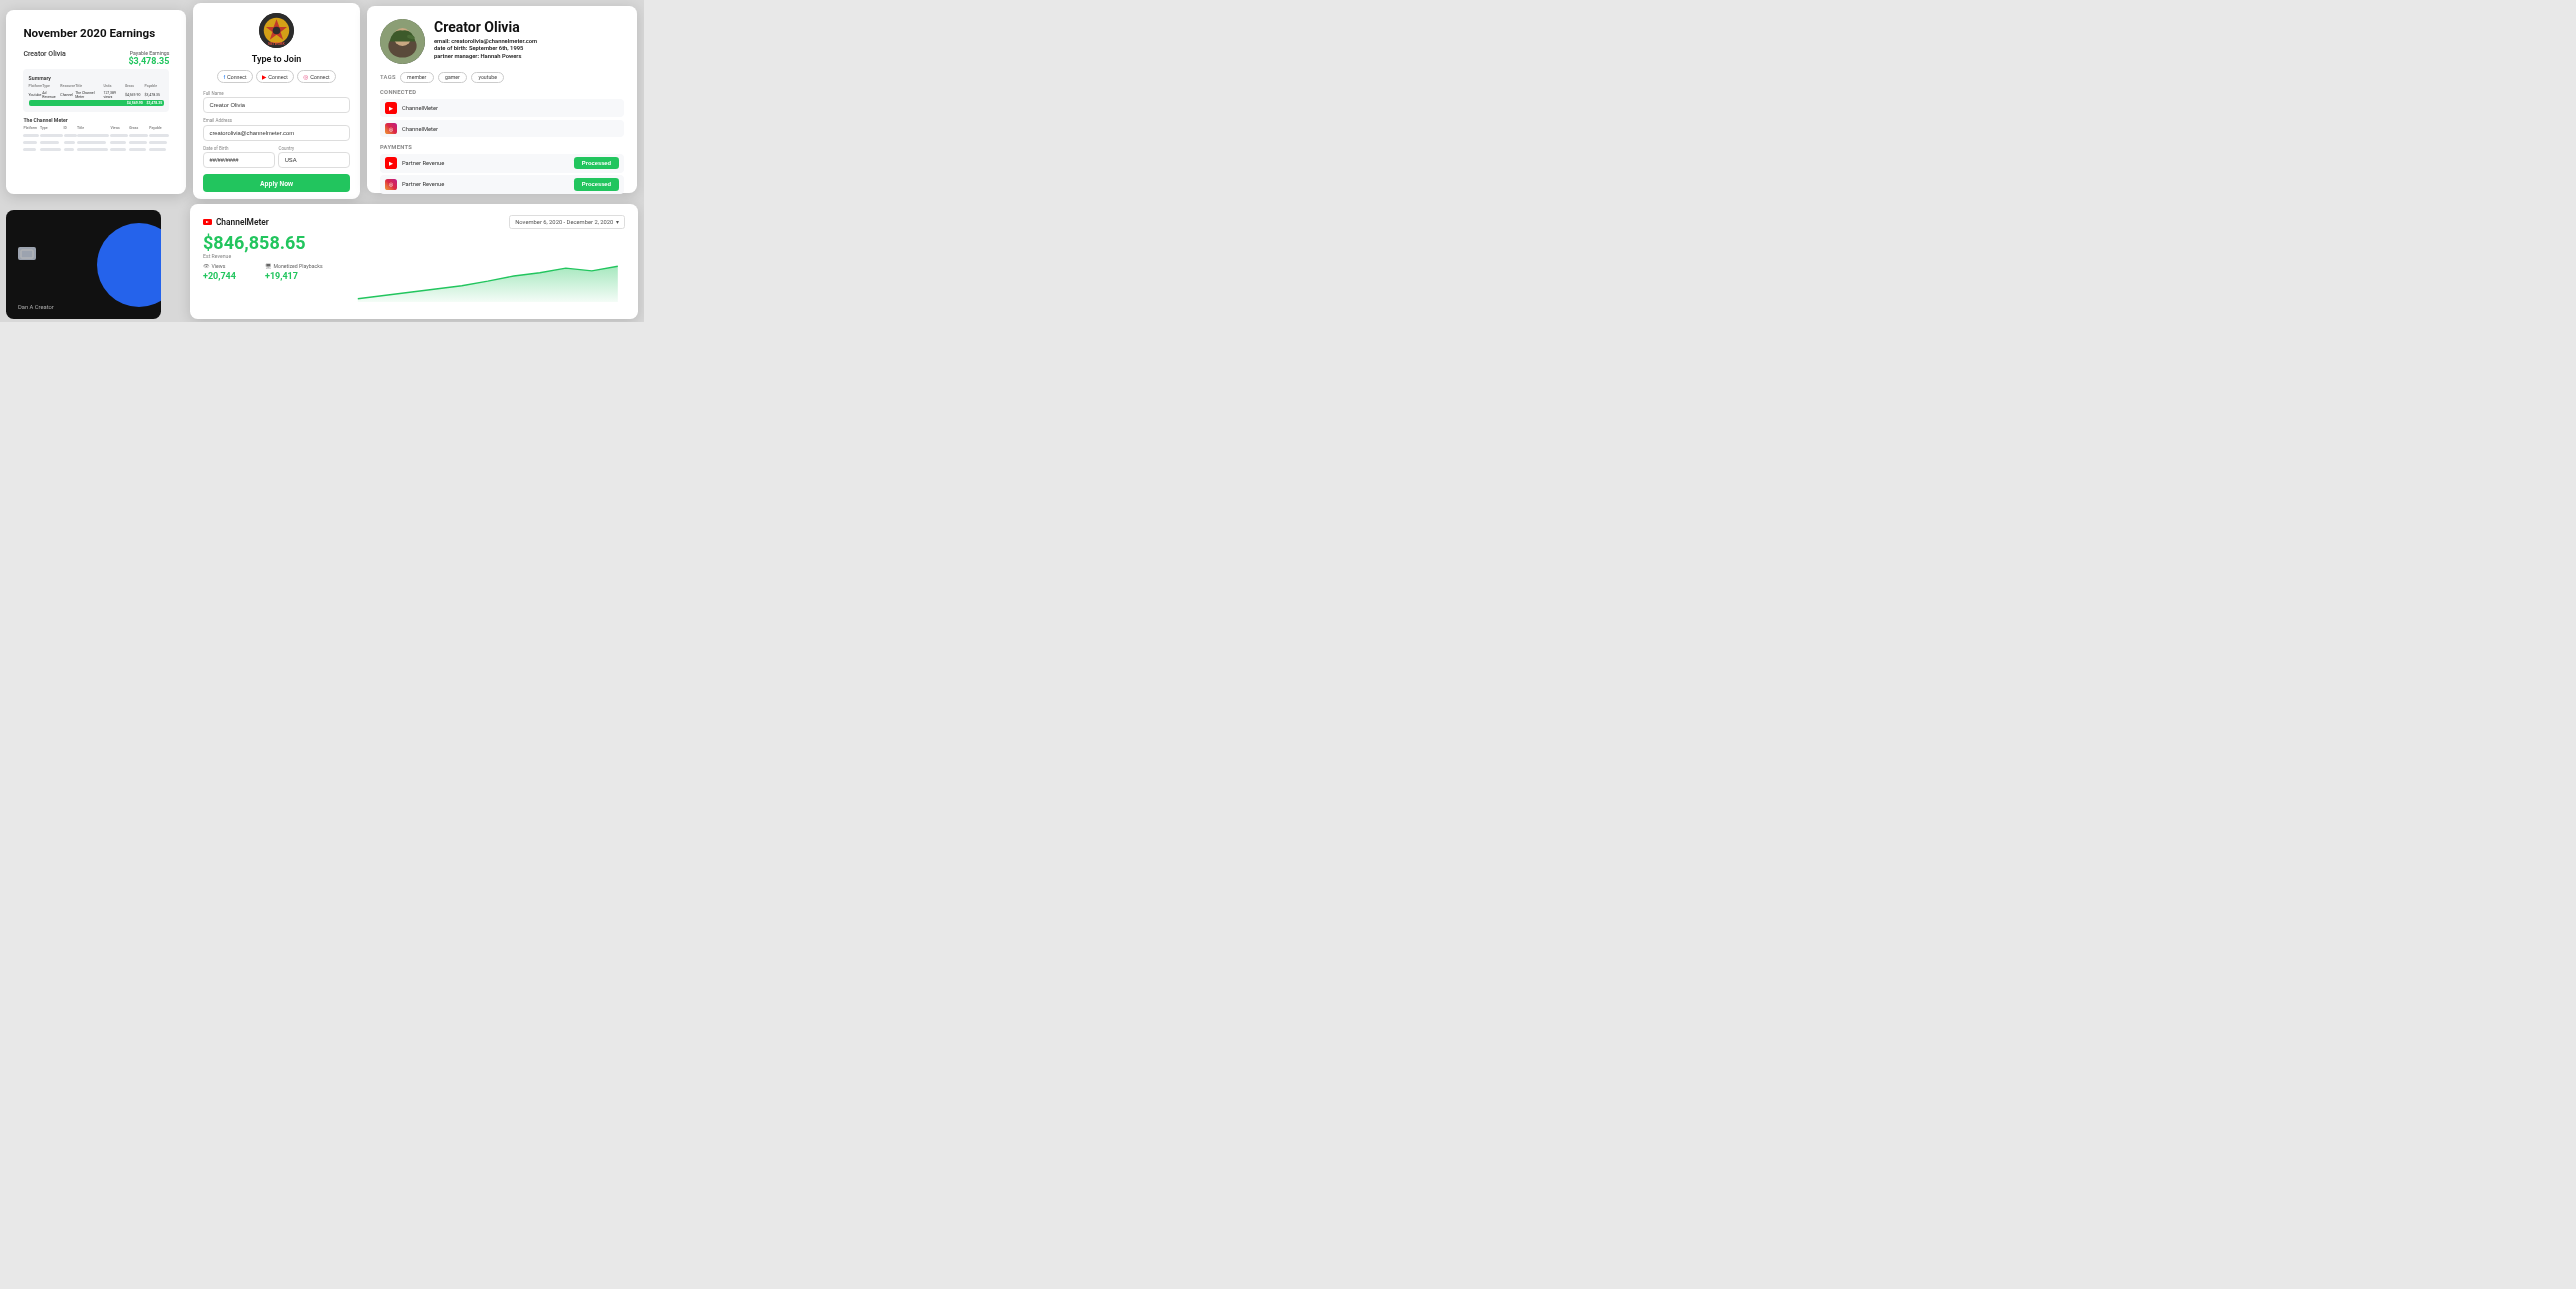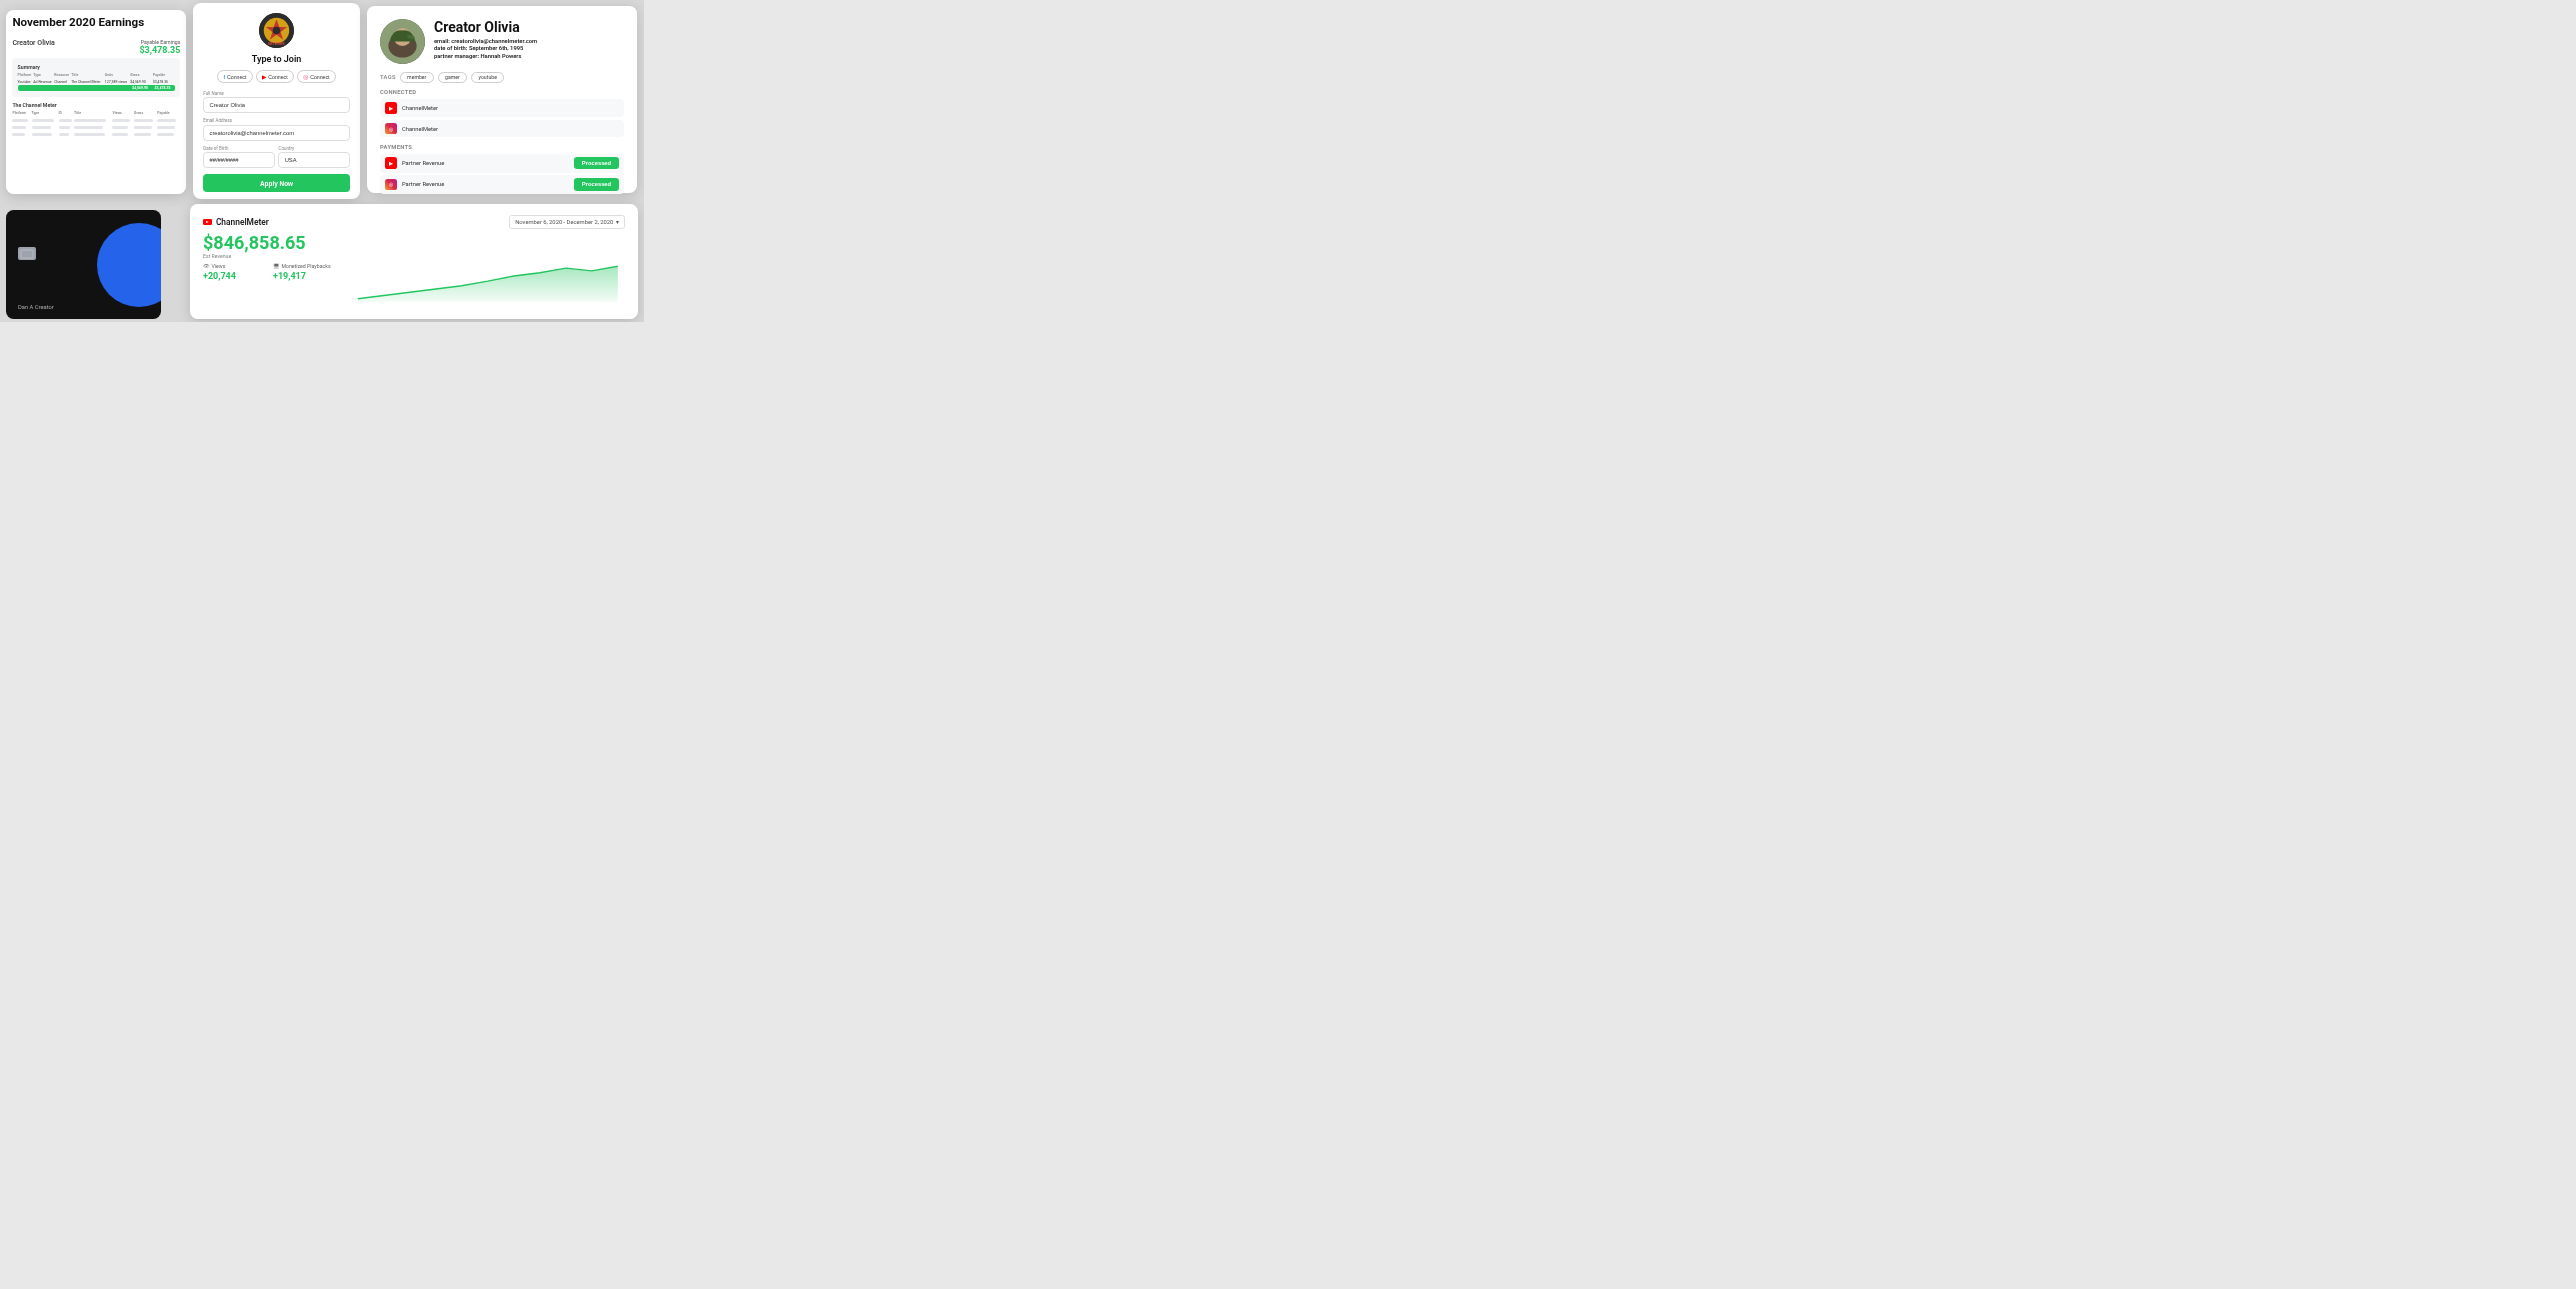--- a/index.html
+++ b/index.html
@@ -26,21 +26,21 @@
       box-shadow: 0 2.6px 13px rgba(0,0,0,0.15);
       position: absolute;
     }
 
     
     .earnings-card {
       top: 9.7px;
       left: 6.4px;
       width: 180px;
       height: 184px;
-      padding: 6px;
+      padding: 17px;
       overflow: hidden;
     }
 
     .earnings-title {
       font-size: 11.6px;
       font-weight: 700;
       line-height: 1.2;
       color: #111;
       margin-bottom: 9px;
     }
@@ -512,21 +512,21 @@
     }
 
     .stats-bottom {
       display: flex;
       gap: 0;
       position: relative;
     }
 
     .stats-metrics {
       display: flex;
-      gap: 12px;
+      gap: 4px;
       min-width: 142px;
     }
 
     .metric-item {
       min-width: 58px;
     }
 
     .metric-label {
       display: flex;
       align-items: center;

